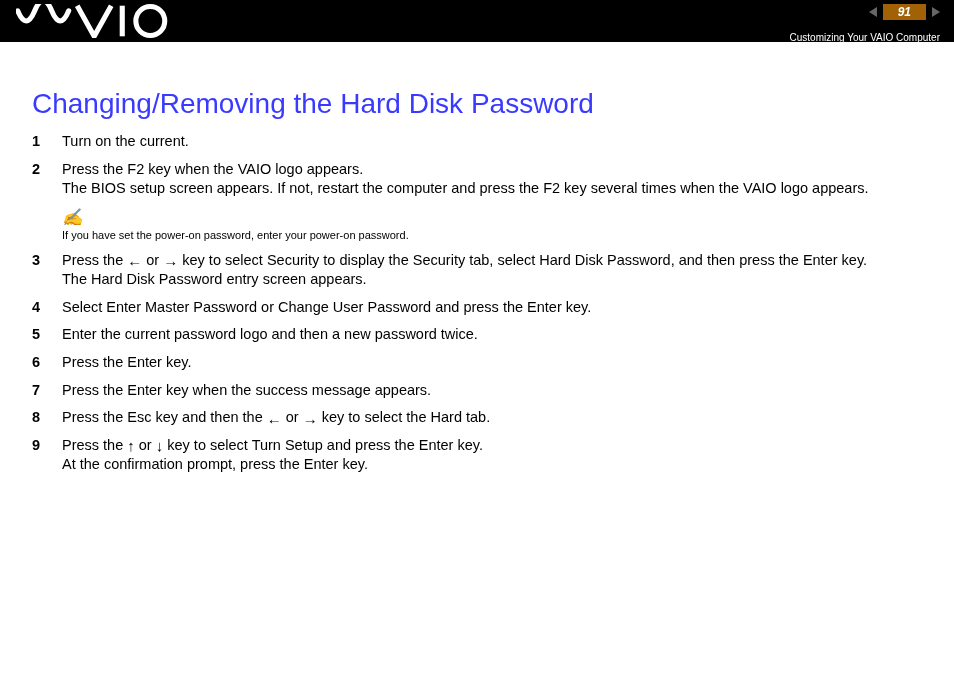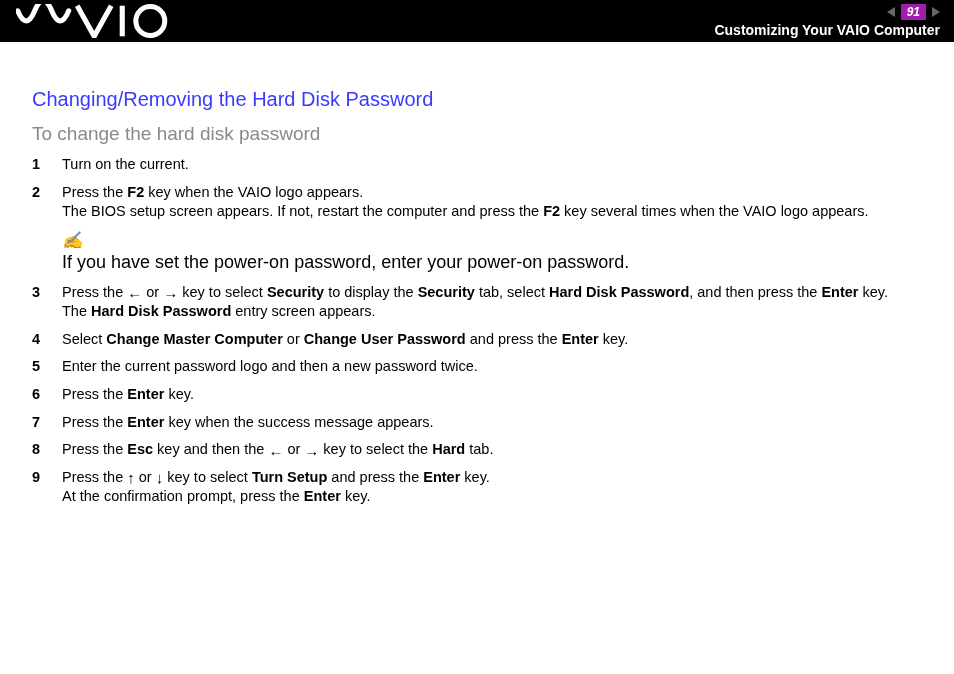--- a/index.html
+++ b/index.html
@@ -33,45 +33,45 @@
   .page-nav {
     display: flex;
     justify-content: flex-end;
     align-items: center;
     gap: 6px;
     font-size: 12px;
     font-style: italic;
     font-weight: bold;
   }
   .page-num-box {
-    background: #a21caf;
-    padding: 1px 6px;
+    background: #a16207;
+    padding: 1px 15px;
   }
   .tri {
     width: 0; height: 0;
     border-top: 5px solid transparent;
     border-bottom: 5px solid transparent;
   }
   .tri-left { border-right: 8px solid #666; }
   .tri-right { border-left: 8px solid #666; }
   .header-sub {
-    font-size: 14px;
-    font-weight: bold;
-    margin-top: 2px;
+    font-size: 10px;
+    font-weight: normal;
+    margin-top: 12px;
   }
   .content {
     position: absolute;
     left: 32px;
     right: 32px;
     top: 88px;
   }
   h1.title {
     color: #3a3aff;
     font-weight: 400;
-    font-size: 20px;
+    font-size: 28px;
     margin-bottom: 12px;
   }
   h2.subtitle {
     color: #8a8a8a;
     font-weight: 400;
     font-size: 19px;
     margin-bottom: 10px;
   }
   .step {
     display: flex;
@@ -91,31 +91,31 @@
     margin-top: 6px;
   }
   .note-icon {
     font-style: italic;
     font-size: 17px;
     color: #000;
     letter-spacing: -1px;
     margin-bottom: 1px;
   }
   .note-text {
-    font-size: 18px;
+    font-size: 11px;
     font-family: Arial, sans-serif;
   }
   .arrow {
     display: inline-block;
     font-weight: bold;
     font-size: 15px;
     vertical-align: middle;
     line-height: 1;
   }
-  b { font-weight: bold; }
+  b { font-weight: normal; }
 </style>
 </head>
 <body>
 
 <div class="header">
   <svg class="logo" viewBox="0 0 200 40">
     <path d="M 2 8 Q 12 32 22 8 Q 32 -16 42 8 Q 52 32 62 8" stroke="#fff" stroke-width="6" fill="none" stroke-linecap="round"></path>
     <path d="M 72 2 L 92 38 L 112 2" stroke="#fff" stroke-width="6" fill="none" stroke-linejoin="miter"></path>
     <rect x="122" y="2" width="6" height="36" fill="#fff"></rect>
     <circle cx="158" cy="20" r="17" stroke="#fff" stroke-width="6" fill="none"></circle>
@@ -125,41 +125,40 @@
       <div class="tri tri-left"></div>
       <div class="page-num-box">91</div>
       <div class="tri tri-right"></div>
     </div>
     <div class="header-sub">Customizing Your VAIO Computer</div>
   </div>
 </div>
 
 <div class="content">
   <h1 class="title">Changing/Removing the Hard Disk Password</h1>
-  <h2 class="subtitle">To change the hard disk password</h2>
   <div id="steps">
       <div class="step">
         <div class="num">1</div>
         <div class="body">Turn on the current.</div>
       </div>
       <div class="step">
         <div class="num">2</div>
         <div class="body">Press the <b>F2</b> key when the VAIO logo appears.<br>The BIOS setup screen appears. If not, restart the computer and press the <b>F2</b> key several times when the VAIO logo appears.</div>
       </div>
       <div class="note">
         <div class="note-icon">✍</div>
         <div class="note-text">If you have set the power-on password, enter your power-on password.</div>
       </div>
       <div class="step">
         <div class="num">3</div>
         <div class="body">Press the <span class="arrow">←</span> or <span class="arrow">→</span> key to select <b>Security</b> to display the <b>Security</b> tab, select <b>Hard Disk Password</b>, and then press the <b>Enter</b> key.<br>The <b>Hard Disk Password</b> entry screen appears.</div>
       </div>
       <div class="step">
         <div class="num">4</div>
-        <div class="body">Select <b>Change Master Computer</b> or <b>Change User Password</b> and press the <b>Enter</b> key.</div>
+        <div class="body">Select <b>Enter Master Password</b> or <b>Change User Password</b> and press the <b>Enter</b> key.</div>
       </div>
       <div class="step">
         <div class="num">5</div>
         <div class="body">Enter the current password logo and then a new password twice.</div>
       </div>
       <div class="step">
         <div class="num">6</div>
         <div class="body">Press the <b>Enter</b> key.</div>
       </div>
       <div class="step">

